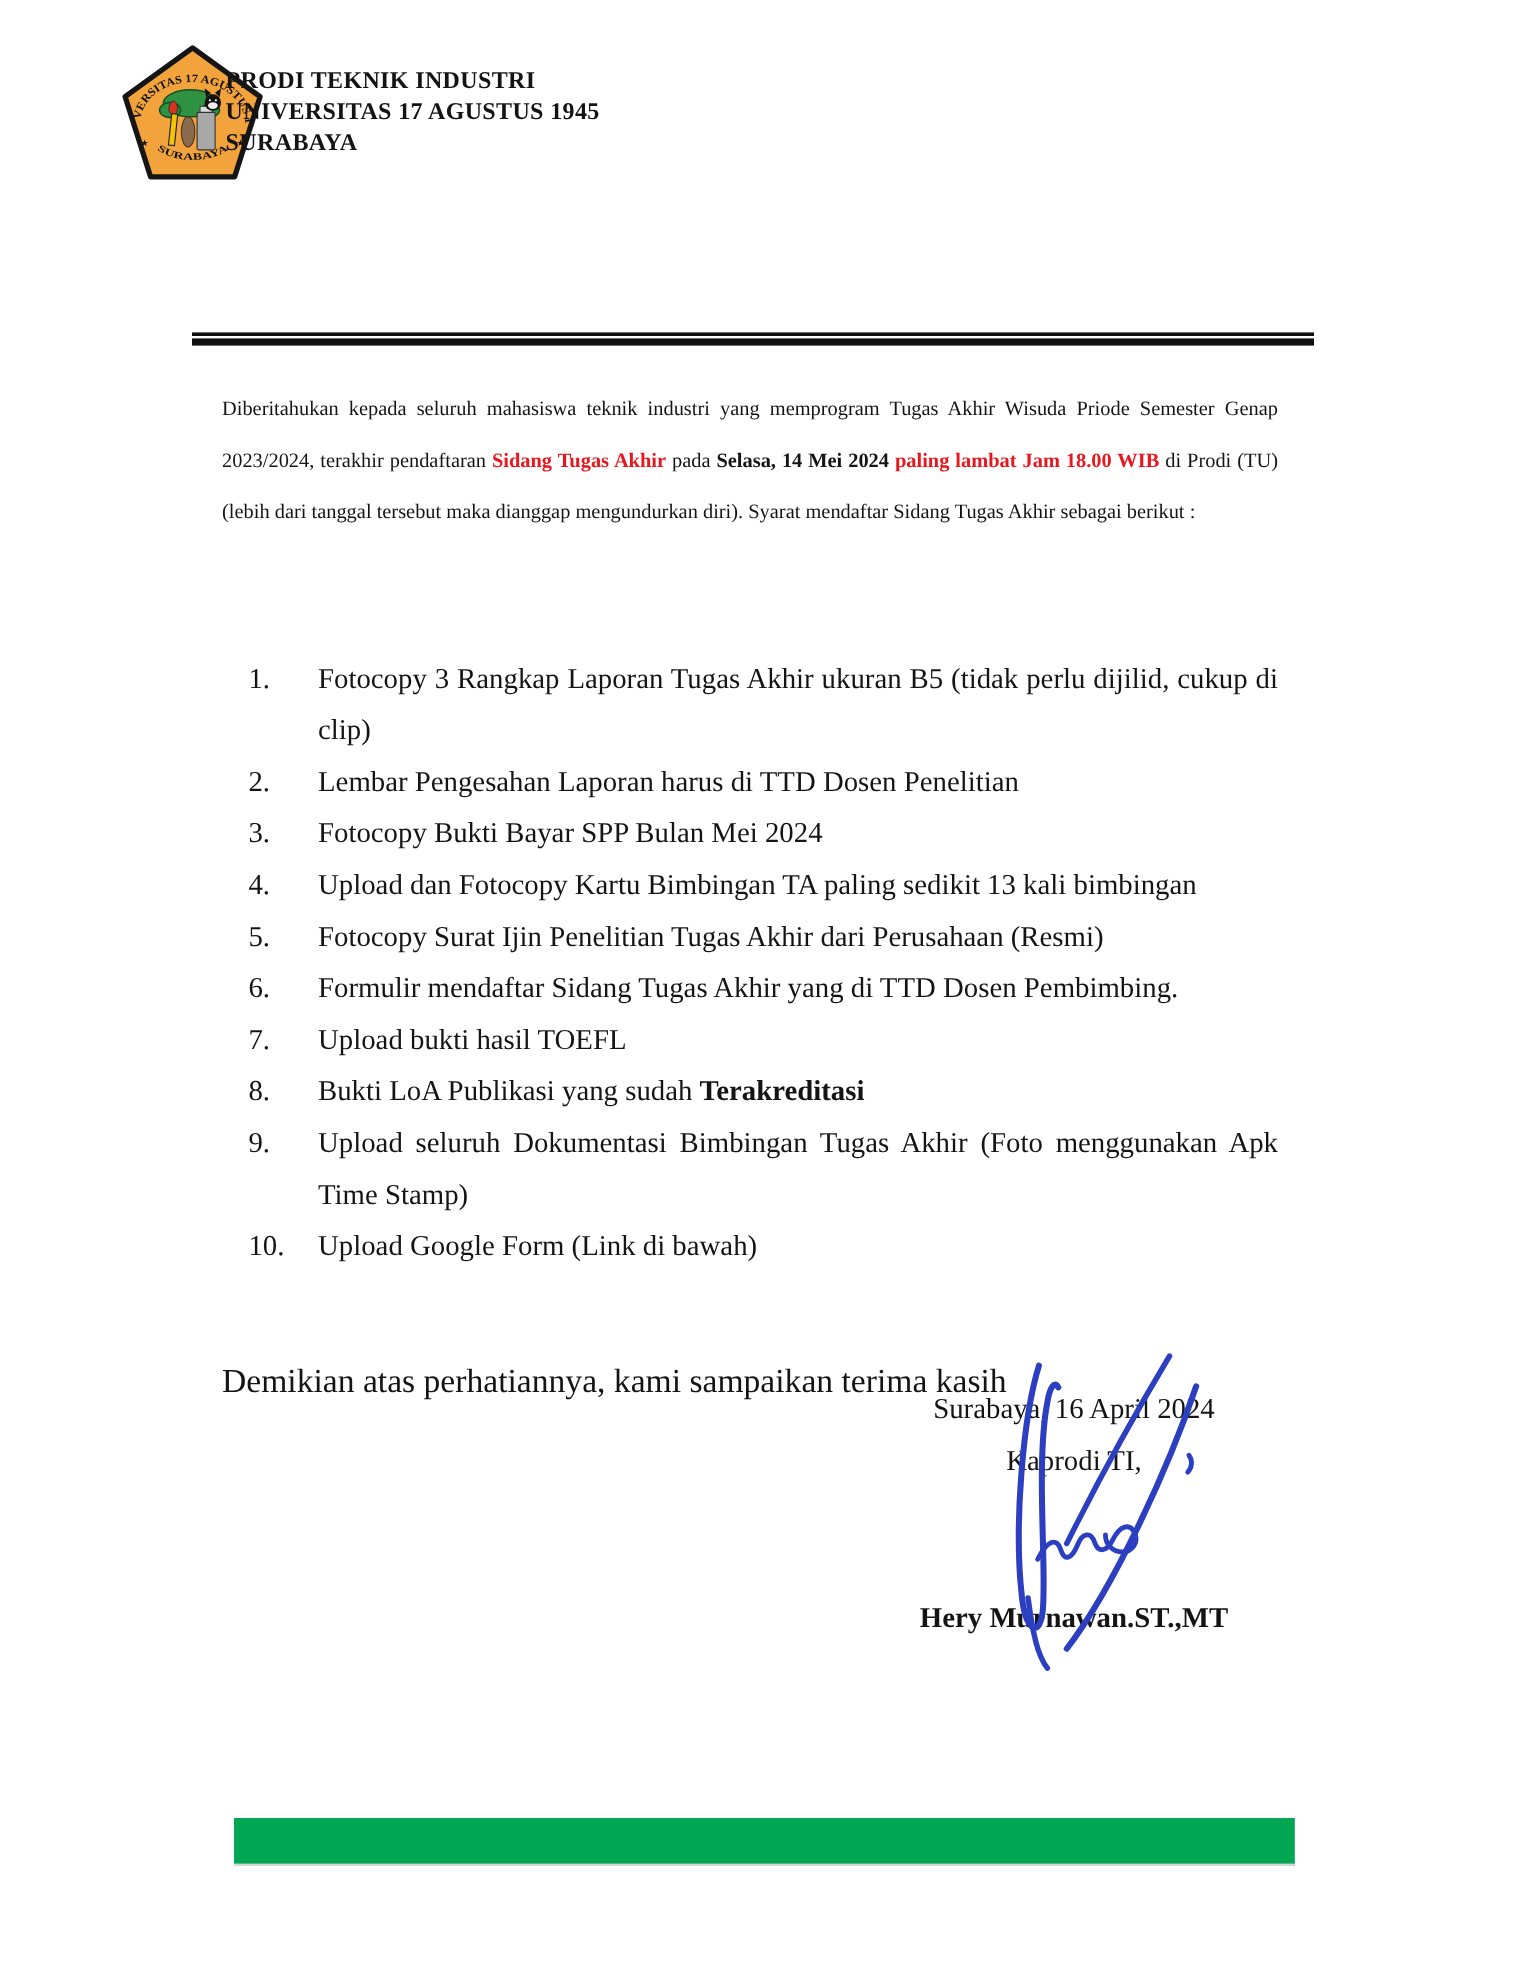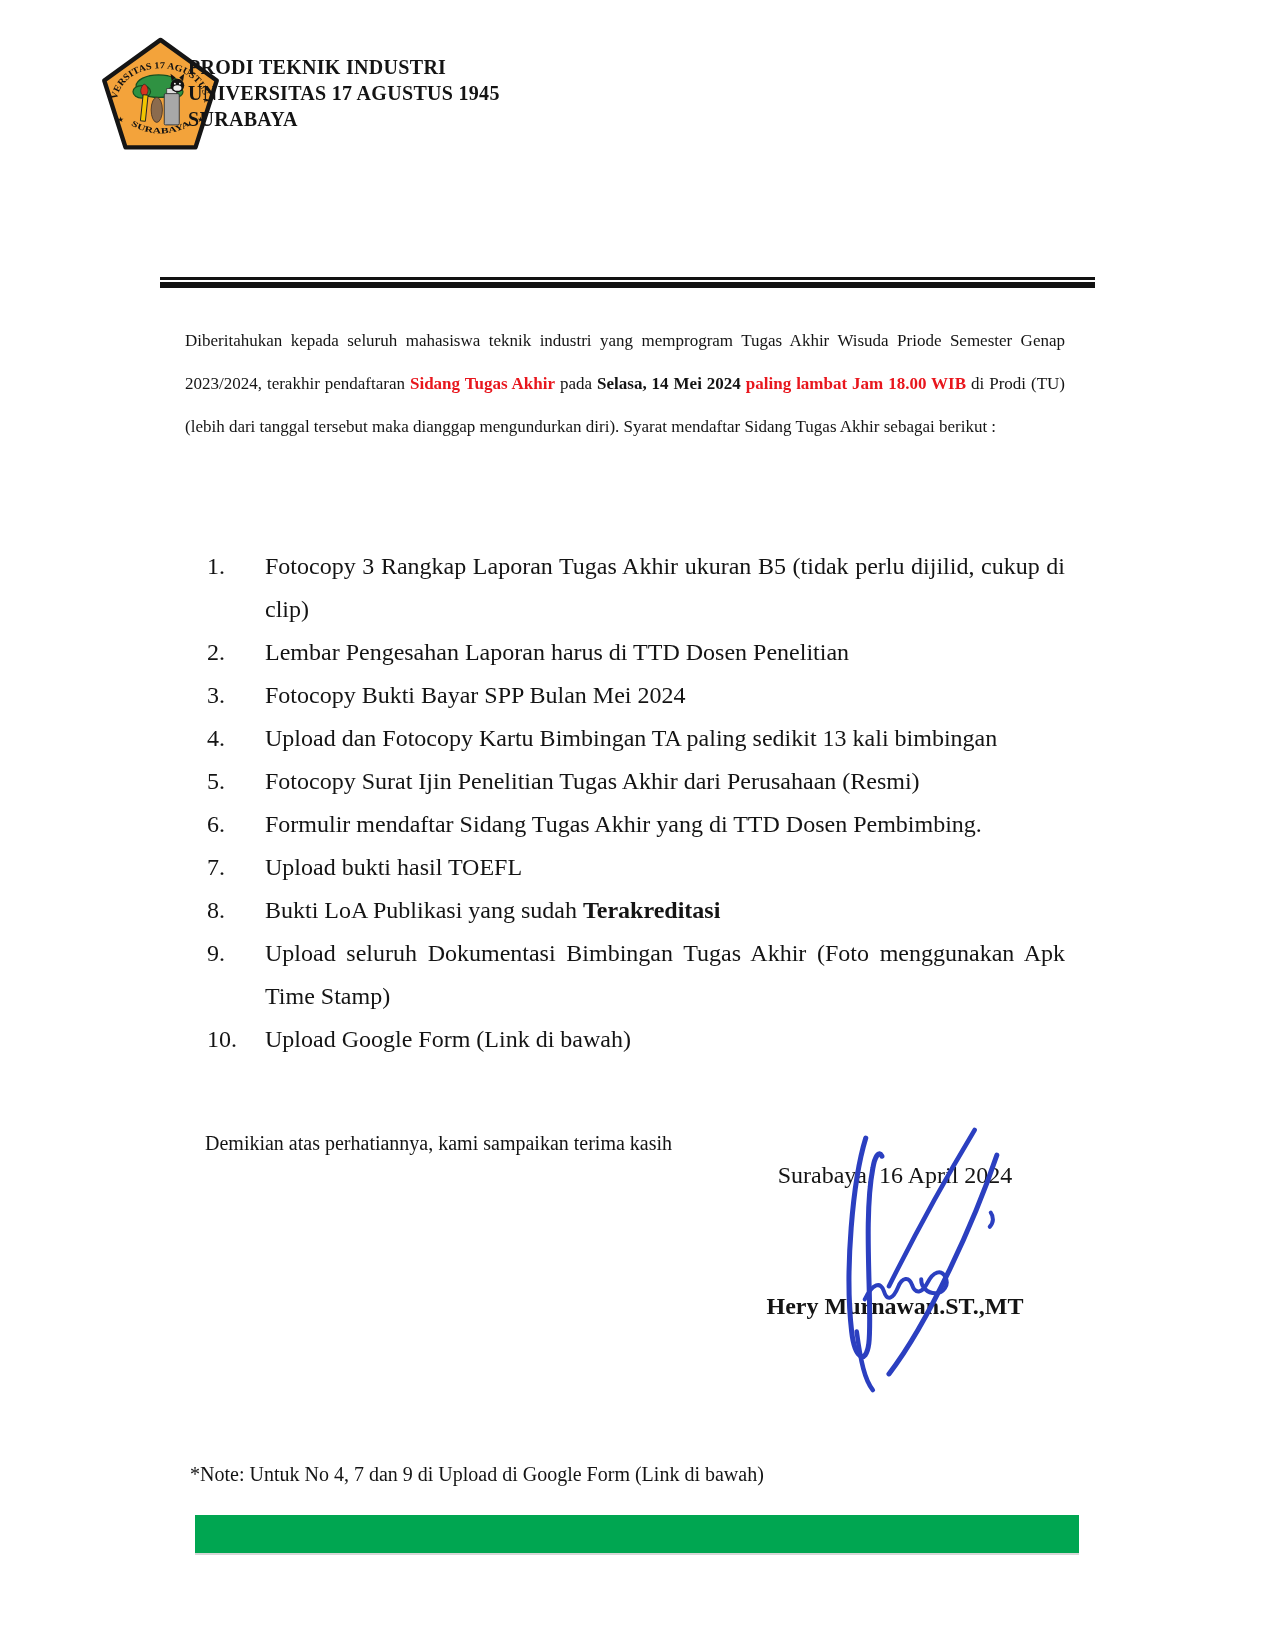--- a/index.html
+++ b/index.html
@@ -34,21 +34,21 @@
   .intro{
     position:absolute; left:185px; top:302px; width:880px;
     font-size:17px; line-height:43px; text-align:justify;
   }
   .b{font-weight:bold;}
   .red{color:var(--accent-red);}
   .req-list{position:absolute; left:185px; top:545px; width:880px; font-size:24px; line-height:43px;}
   .req-item{display:flex; align-items:flex-start;}
   .req-num{flex:0 0 40px; margin-left:22px; text-align:left;}
   .req-text{flex:1 1 auto; text-align:justify;margin-left:18px;}
-  .closing{position:absolute; left:185px; top:1102px; width:880px; font-size:20px; line-height:43px;margin-left:20px;}
+  .closing{position:absolute; left:185px; top:1102px; width:880px; font-size:28px; line-height:43px;}
   
   .sig-block{position:absolute; left:725px; top:1160px; width:340px; text-align:center; font-size:24px;}
   .sig-place{line-height:30px;}
   .sig-role{line-height:30px; margin-top:13px;}
   .sig-name{margin-top:101px; line-height:30px; font-weight:bold;}
   .sig-svg{position:absolute; left:768px; top:1118px; width:252px; height:276px; pointer-events:none;}
   
   .note{position:absolute; left:190px; top:1461px; width:880px; font-size:20px; line-height:26px;}
   .green-bar{position:absolute; left:195px; top:1515px; width:884px; height:38px;
     background:var(--bar-green); border-bottom:2px solid #d7d7d7;}
@@ -143,31 +143,31 @@
     <div class="req-item">
       <span class="req-num">10.</span>
       <span class="req-text">Upload Google Form (Link di bawah)</span>
     </div>
   </div>
 
   <p class="closing">Demikian atas perhatiannya, kami sampaikan terima kasih</p>
 
   <div class="sig-block">
     <div class="sig-place">Surabaya, 16 April 2024</div>
+    <div class="sig-role">Kaprodi TI,</div>
     <div class="sig-name">Hery Murnawan.ST.,MT</div>
   </div>
 
   <svg class="sig-svg" viewBox="0 0 250 270">
     <g fill="none" stroke="var(--signature-blue)" stroke-linecap="round" stroke-linejoin="round">
       <path stroke-width="5" d="M 97,18 C 84,60 76,150 83,210 C 86,236 97,244 100,222 C 104,190 94,100 104,48 C 106,36 110,30 113,36"></path>
       <path stroke-width="4.5" d="M 88,210 C 92,240 96,258 104,268"></path>
       <path stroke-width="4.5" d="M 205,10 C 175,60 145,115 120,165"></path>
       <path stroke-width="5" d="M 120,252 C 160,200 205,100 227,35"></path>
       <path stroke-width="4" d="M 96,178 C 104,162 112,160 115,170 C 118,180 124,178 129,166 C 133,156 140,155 143,164 C 146,173 153,172 158,162 C 164,150 172,148 176,156 C 180,164 174,172 166,172 C 158,172 152,166 152,158"></path>
       <path stroke-width="4" d="M 221,92 C 224,96 224,102 220,106"></path>
     </g>
   </svg>
 
-  <div class="note">*Note: Untuk No 4, 7 dan 9 di Upload di Google Form (Link di bawah)</div>
 
   <div class="green-bar"></div>
 
 </div>
 
 </body></html>

